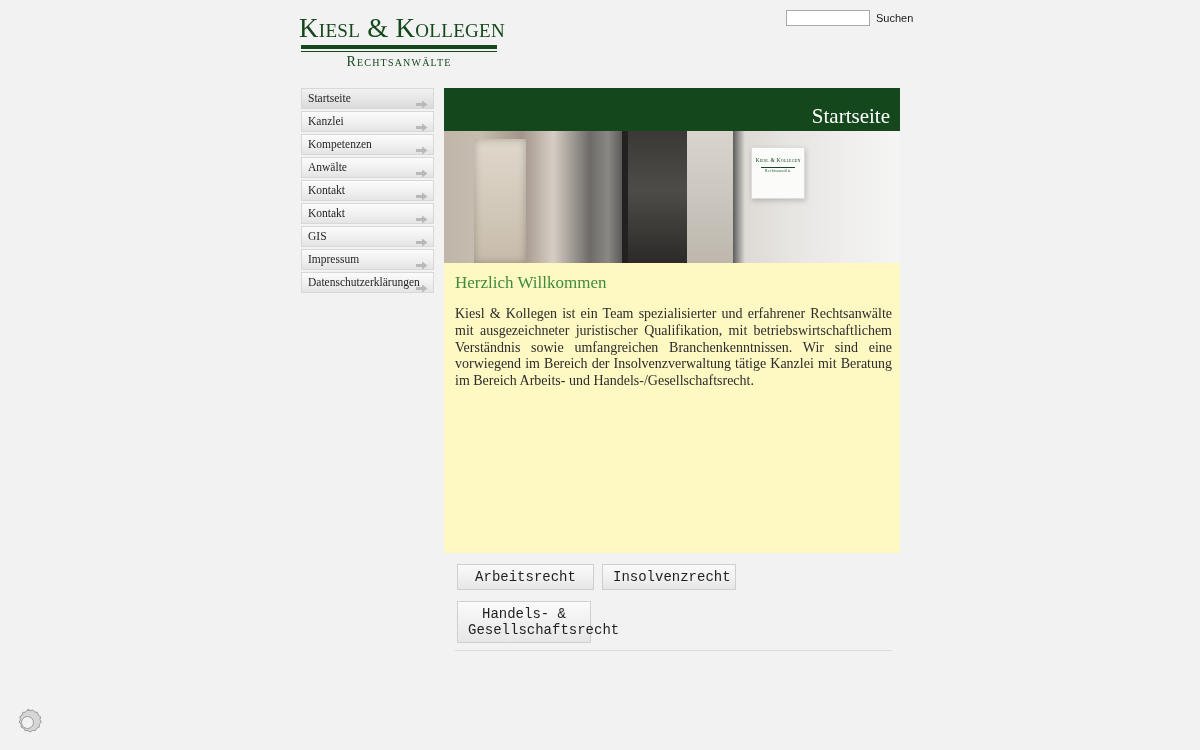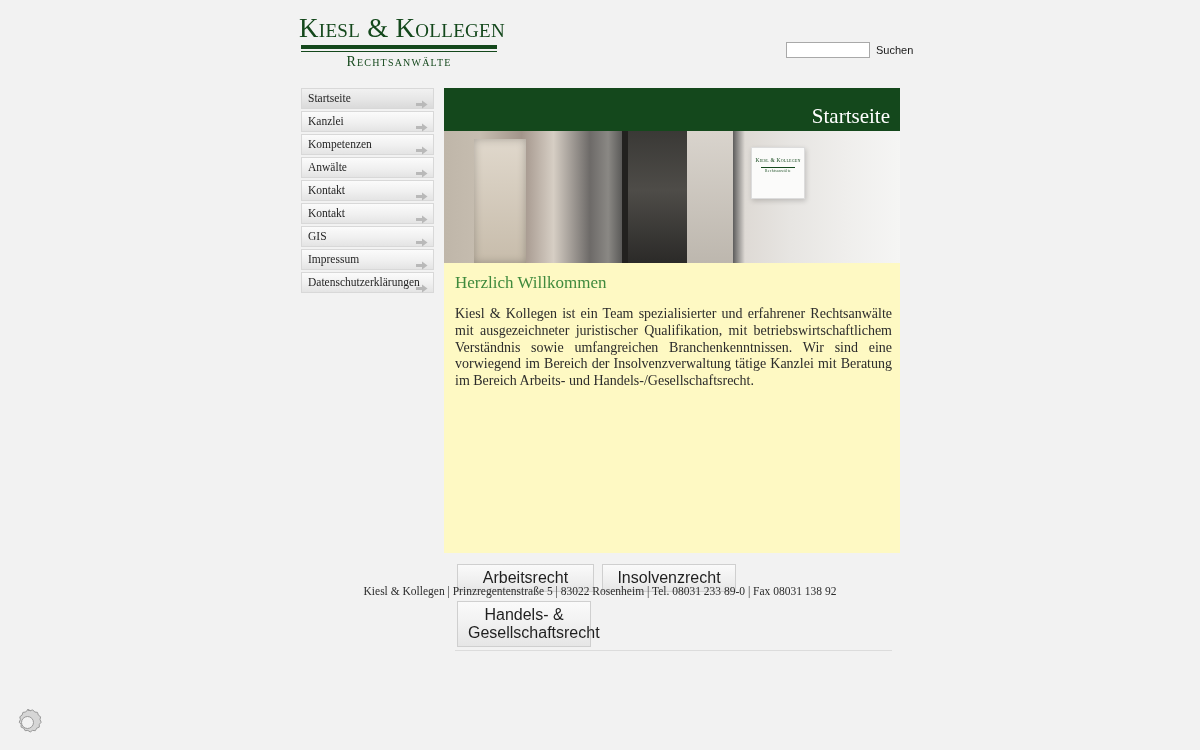--- a/index.html
+++ b/index.html
@@ -63,21 +63,20 @@
     white-space: nowrap;
   }
 
   .search-area {
     position: absolute;
     left: 786px;
     top: 10px;
     display: flex;
     align-items: center;
     gap: 6px;
-    margin-top: 32px;
   }
   .search-input {
     width: 78px;
     height: 14px;
     padding: 0 2px;
     border: 1px solid #a9a9a9;
     background: #ffffff;
     font-family: "Liberation Sans", sans-serif;
     font-size: 11px;
     box-sizing: content-box;
@@ -261,22 +260,22 @@
   }
   .btn-row {
     position: absolute;
     left: 13px;
     top: 301px;
   }
   .link-btn {
     display: inline-block;
     border: 1px solid #cfcfcf;
     background: linear-gradient(to bottom, #fafafa 0%, #f0f0f0 55%, #e6e6e6 100%);
-    font-family: Liberation Sans, sans-serif;
-    font-size: 16px;
+    font-family: Liberation Mono, monospace;
+    font-size: 14px;
     color: #1f1f1f;
     padding: 4px 10px;
     margin-right: 8px;
     margin-bottom: 7px;
     cursor: pointer;
     box-sizing: border-box;
     text-align: center;
   }
   .btn-arbeitsrecht { position: absolute; left: 0;   top: 0;  width: 137px; }
   .btn-insolvenz    { position: absolute; left: 145px; top: 0; width: 134px; }
@@ -431,21 +430,20 @@
       <div class="btn-row">
         <div class="link-btn btn-arbeitsrecht">Arbeitsrecht</div>
         <div class="link-btn btn-insolvenz">Insolvenzrecht</div>
         <div class="link-btn btn-handels">Handels- &amp; Gesellschaftsrecht</div>
       </div>
 
       <div class="divider"></div>
     </div>
   </div>
 
-  <div class="footer">Kiesl &amp; Kollegen | Prinzregentenstraße 5 | 83022 Rosenheim | Tel. 08031 233 89-0 | Fax 08031 138 92</div>
 
   <div class="cookie-badge">
     <svg width="31" height="31" viewBox="0 0 31 31">
       <g fill="#d6d6d6" stroke="#9a9a9a" stroke-width="1">
         <path d="M15.5 2.5 l2.6 1.2 2.7-0.8 1.9 2.1 2.8 0.4 0.8 2.7 2.3 1.7 -0.6 2.8 1.2 2.6 -1.9 2.1 0 2.8 -2.6 1.1 -1.4 2.5 -2.8-0.3 -2.3 1.6 -2.3-1.6 -2.8 0.3 -1.4-2.5 -2.6-1.1 0-2.8 -1.9-2.1 1.2-2.6 -0.6-2.8 2.3-1.7 0.8-2.7 2.8-0.4 1.9-2.1 2.7 0.8z"></path>
       </g>
       <circle cx="15.5" cy="15.5" r="6" fill="#f2f2f2" stroke="#9a9a9a" stroke-width="1"></circle>
     </svg>
   </div>
 

